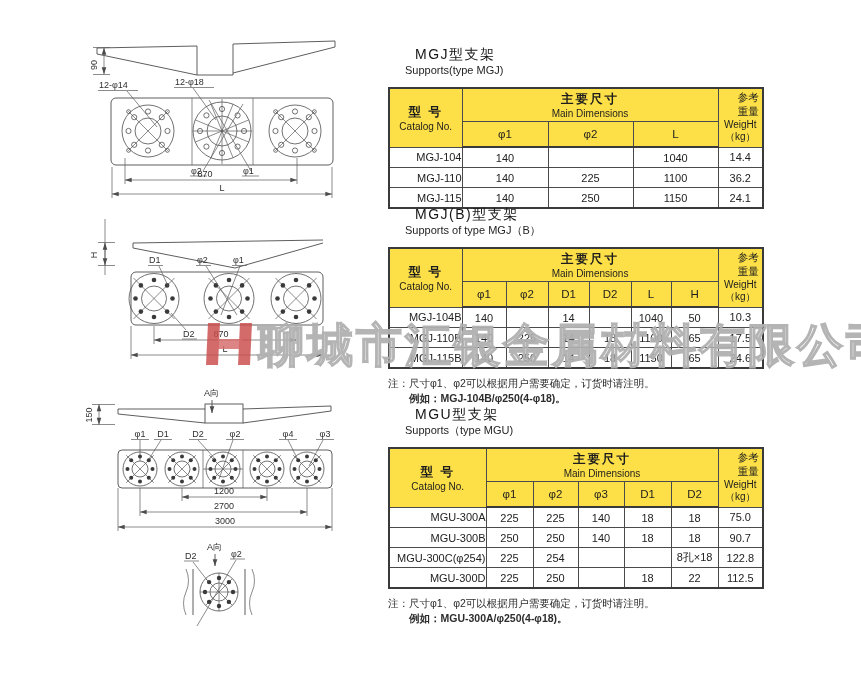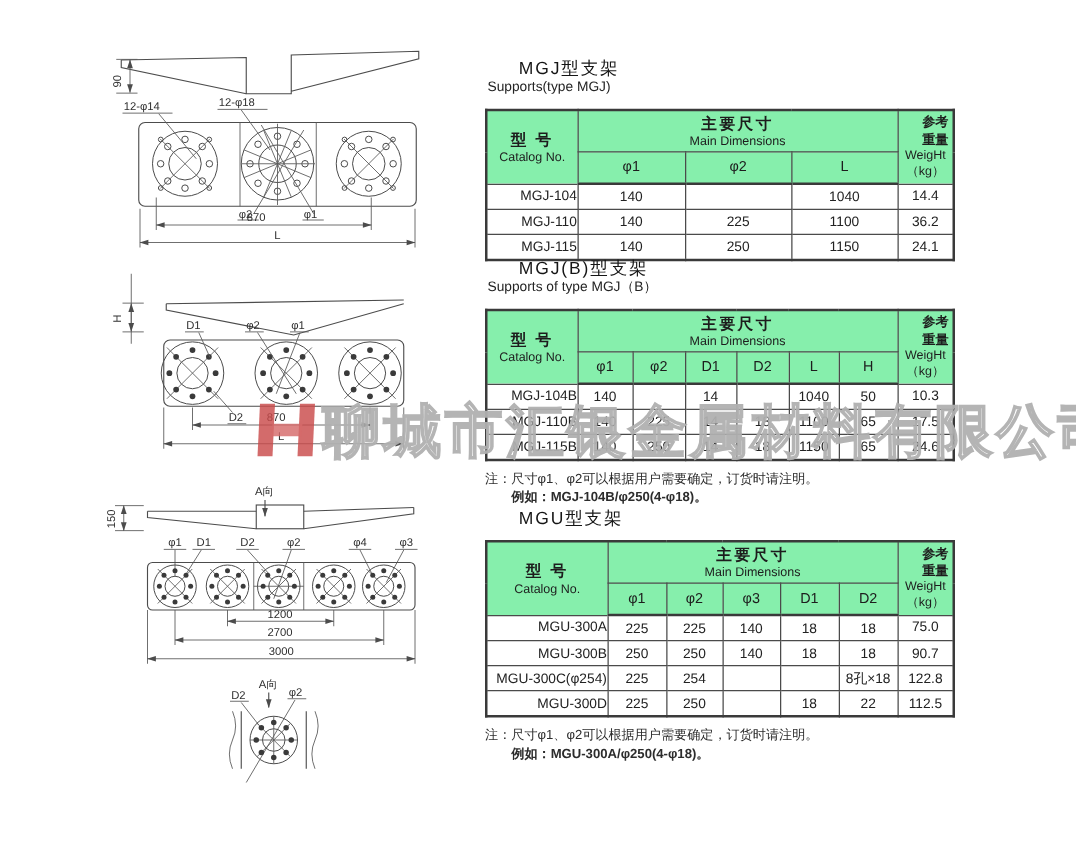--- a/index.html
+++ b/index.html
@@ -1,28 +1,28 @@
 <!DOCTYPE html>
 <html><head>
 <meta charset="utf-8">
 <style>
   html,body{margin:0;padding:0;background:#fff;}
   .page{position:relative;width:861px;height:690px;background:#ffffff;overflow:hidden;
         font-family:"Liberation Sans",sans-serif;color:#2a2a2a;}
   
   .section{position:absolute;left:388px;width:374px;}
   .title-cn{font-size:14px;color:#151515;letter-spacing:1.5px;padding-left:27px;line-height:17px;}
-  .title-en{font-size:11px;color:#242424;line-height:15px;padding-left:2px;}
+  .title-en{font-size:11px;color:#242424;line-height:15px;padding-left:2px;margin-left:15px;}
   table.spec{border-collapse:collapse;table-layout:fixed;width:374px;margin-top:9px;
              border:2px solid #3a3a3a;}
   table.spec th,table.spec td{border:1px solid #4a4a4a;font-weight:normal;padding:0;}
-  table.spec thead th{background:#86efac;color:#1d1d1d;}
+  table.spec thead th{background:#fde047;color:#1d1d1d;}
   .th-cn{display:block;font-size:12.5px;font-weight:bold;letter-spacing:2px;}
   .th-en{display:block;font-size:10px;font-weight:normal;letter-spacing:0;}
-  .th-wcn{display:block;font-size:10.5px;font-weight:bold;padding-left:16px;}
+  .th-wcn{display:block;font-size:10.5px;font-weight:normal;padding-left:16px;}
   .th-wen{display:block;font-size:10px;}
   th.hdr-top{height:32px;vertical-align:middle;text-align:center;}
   tr.subhdr th{height:24px;font-size:11.5px;text-align:center;border-bottom:2px solid #3a3a3a;}
   th.span2{border-bottom:2px solid #3a3a3a;}
   tbody td{height:19px;font-size:11px;text-align:center;background:#fff;color:#222;}
   tbody td.catalog{text-align:right;padding-left:6px;}
   .note{font-size:10.5px;color:#2c2c2c;margin-top:7px;line-height:15px;}
   .note .ex{padding-left:21px;font-weight:bold;}
   
   svg.dwg{position:absolute;overflow:visible;}
@@ -418,20 +418,21 @@
       </tbody>
     </table>
     <div class="note">
       <div>注：尺寸φ1、φ2可以根据用户需要确定，订货时请注明。</div>
       <div class="ex">例如：MGJ-104B/φ250(4-φ18)。</div>
     </div>
   </div>
 
   <div class="section" style="top:406px;">
     <div class="title-cn">MGU型支架</div>
+    <div class="title-en">Supports（type MGU)</div>
     <table class="spec">
       <colgroup>
           <col style="width:97px">
           <col style="width:47px">
           <col style="width:45px">
           <col style="width:46px">
           <col style="width:47px">
           <col style="width:47px">
           <col style="width:45px">
         </colgroup>

